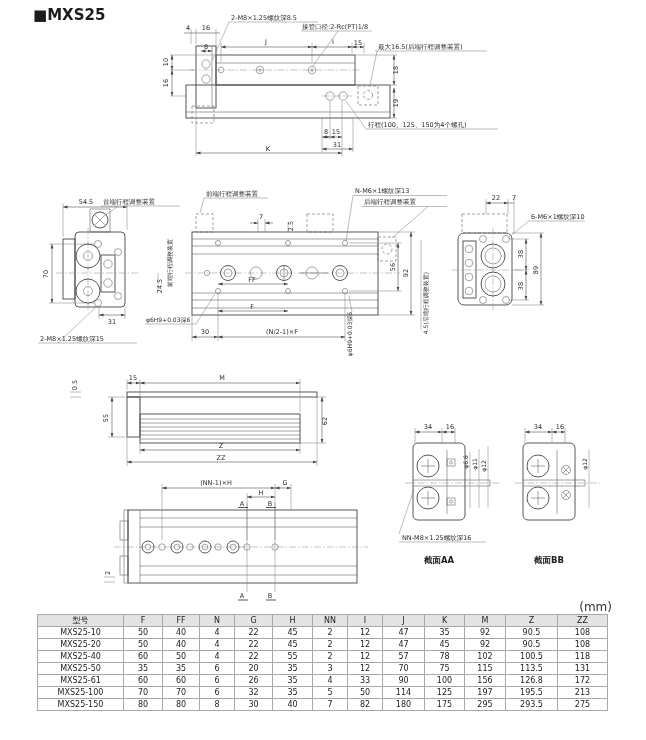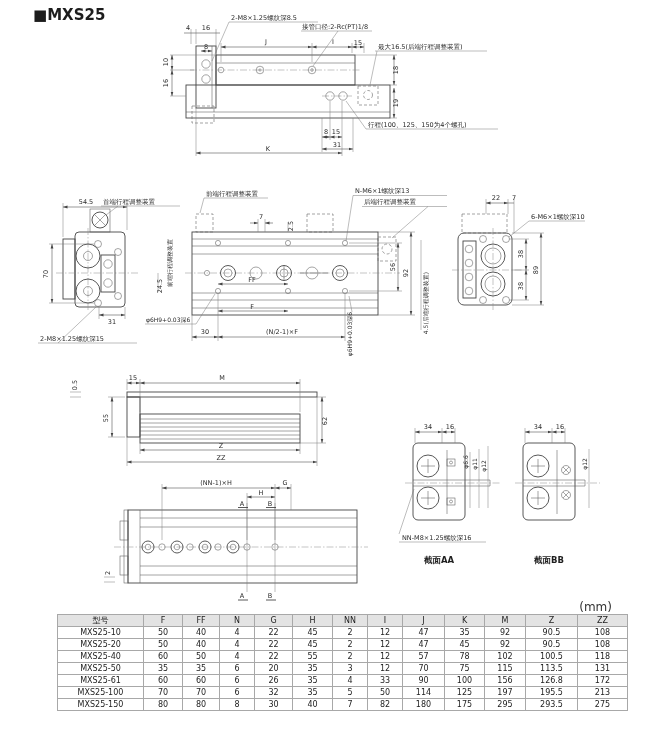--- a/index.html
+++ b/index.html
@@ -14,21 +14,21 @@
   .dim{stroke:#555;stroke-width:0.6;fill:none;}
   .dsh{stroke:#666;stroke-width:0.6;fill:none;stroke-dasharray:3 2;}
   .cl{stroke:#8a8a8a;stroke-width:0.5;fill:none;stroke-dasharray:7 2 1.5 2;}
   .t{font-family:"DejaVu Sans",sans-serif;font-size:6.5px;fill:#2a2a2a;}
   .ts{font-family:"DejaVu Sans",sans-serif;font-size:6px;fill:#2a2a2a;}
   .cap{font-family:"DejaVu Sans",sans-serif;font-size:8.5px;font-weight:bold;fill:#1f1f1f;}
   
   #dimtable{position:absolute;left:37px;top:614px;border-collapse:collapse;table-layout:fixed;}
   #dimtable th,#dimtable td{border:1px solid #a8a8a8;font-size:8px;font-weight:normal;
     text-align:center;padding:0;height:11px;line-height:11px;color:#222;white-space:nowrap;}
-  #dimtable{border:1px solid #777;margin-left:20px;}
+  #dimtable{border:1px solid #777;}
   #dimtable th{background:#e3e3e3;}
 </style>
 </head>
 <body>
 
 <div id="page">
   <div id="title">■MXS25</div>
 
   <svg id="drawings" width="646" height="612" viewBox="0 0 646 612">
     <defs>

